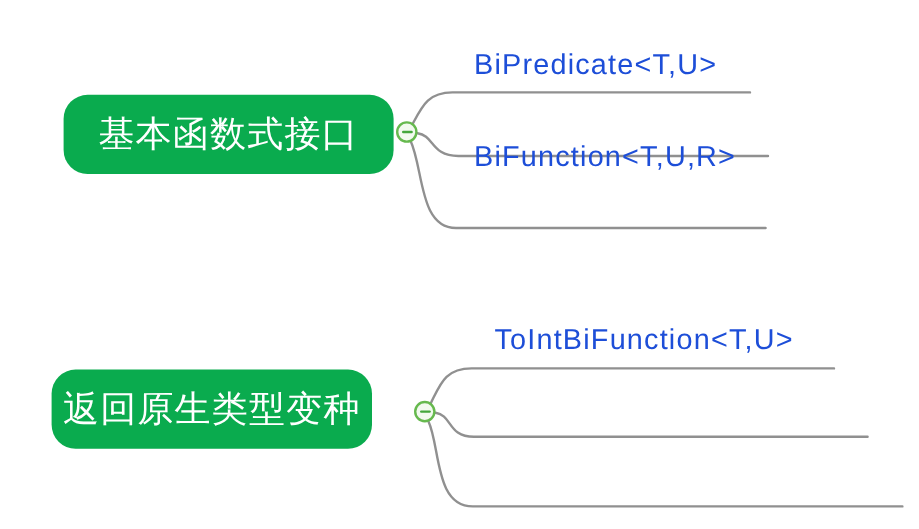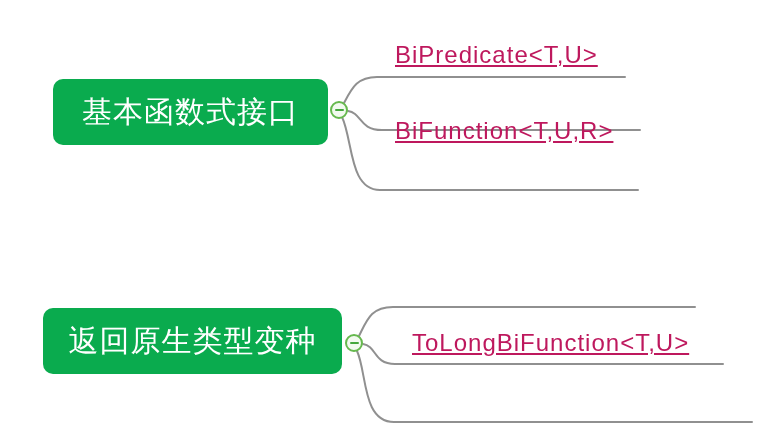--- a/index.html
+++ b/index.html
@@ -21,29 +21,29 @@
     top: 0;
     width: 766px;
     height: 441px;
   }
   .topic-node {
     position: absolute;
     display: flex;
     align-items: center;
     justify-content: center;
     background: #0aab4e;
-    border-radius: 10px;
+    border-radius: 20px;
     color: #ffffff;
     font-size: 30px;
     letter-spacing: 1px;
     cursor: default;
     box-sizing: border-box;
   }
   .topic-node.node-1 { left: 53px; top: 79px;  width: 275px; height: 66px; }
-  .topic-node.node-2 { left: 43px; top: 308px; width: 299px; height: 66px; }
+  .topic-node.node-2 { left: 43px; top: 308px; width: 267px; height: 66px; }
 
   .collapse-btn {
     position: absolute;
     width: 18px;
     height: 18px;
     box-sizing: border-box;
     background: #f2faef;
     border: 2px solid #66b94e;
     border-radius: 50%;
     display: flex;
@@ -58,24 +58,23 @@
     height: 2.5px;
     background: #44a73c;
     border-radius: 1px;
   }
 
   .child-topic {
     position: absolute;
     font-size: 24px;
     letter-spacing: 1px;
     line-height: 28px;
-    color: #be185d;
+    color: #1d4ed8;
     white-space: nowrap;
     cursor: default;
-    text-decoration: underline;
   }
   .child-topic.c1 { left: 395px; top: 41px;  }
   .child-topic.c2 { left: 395px; top: 97px; margin-top: 20px;  }
   .child-topic.c3 { left: 395px; top: 155px; }
   .child-topic.c4 { left: 412px; top: 270px; }
   .child-topic.c5 { left: 412px; top: 329px; }
   .child-topic.c6 { left: 412px; top: 386px; }
 </style>
 </head>
 <body>
@@ -104,15 +103,15 @@
   <div class="collapse-btn btn-1">
     <div class="minus-bar"></div>
   </div>
   <div class="collapse-btn btn-2">
     <div class="minus-bar"></div>
   </div>
 
   <div class="child-topic c1">BiPredicate&lt;T,U&gt;</div>
   <div class="child-topic c2">BiFunction&lt;T,U,R&gt;</div>
 
-  <div class="child-topic c5">ToLongBiFunction&lt;T,U&gt;</div>
+  <div class="child-topic c4">ToIntBiFunction&lt;T,U&gt;</div>
 
 </div>
 
 </body></html>

